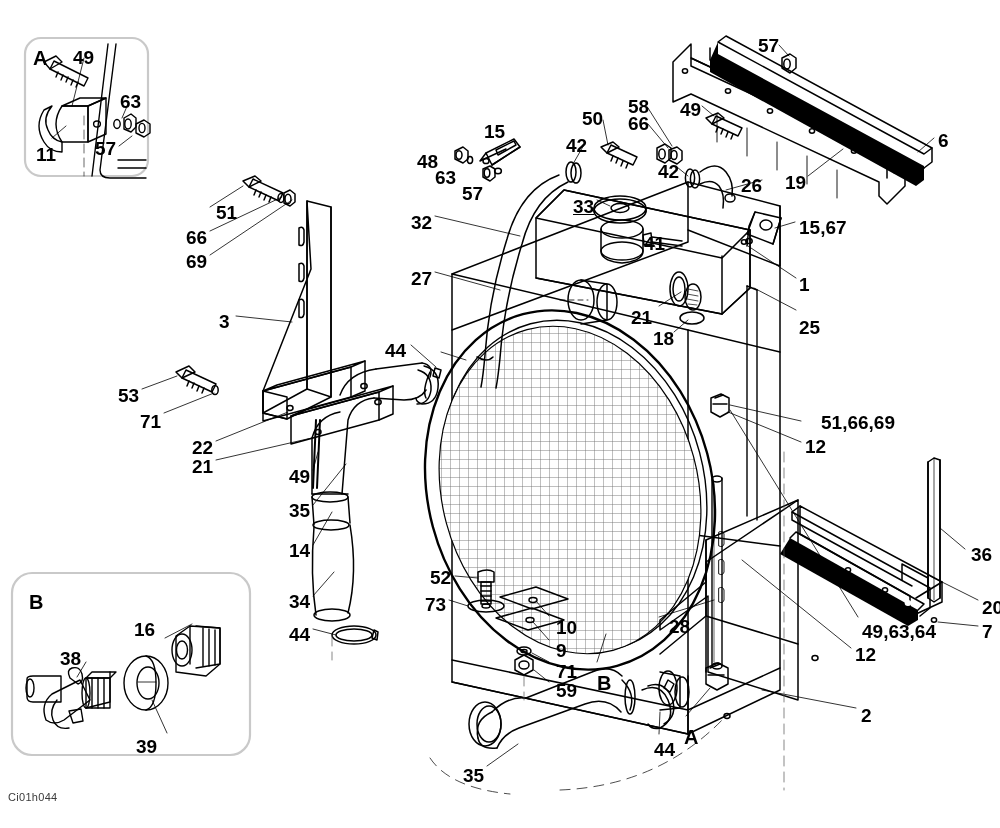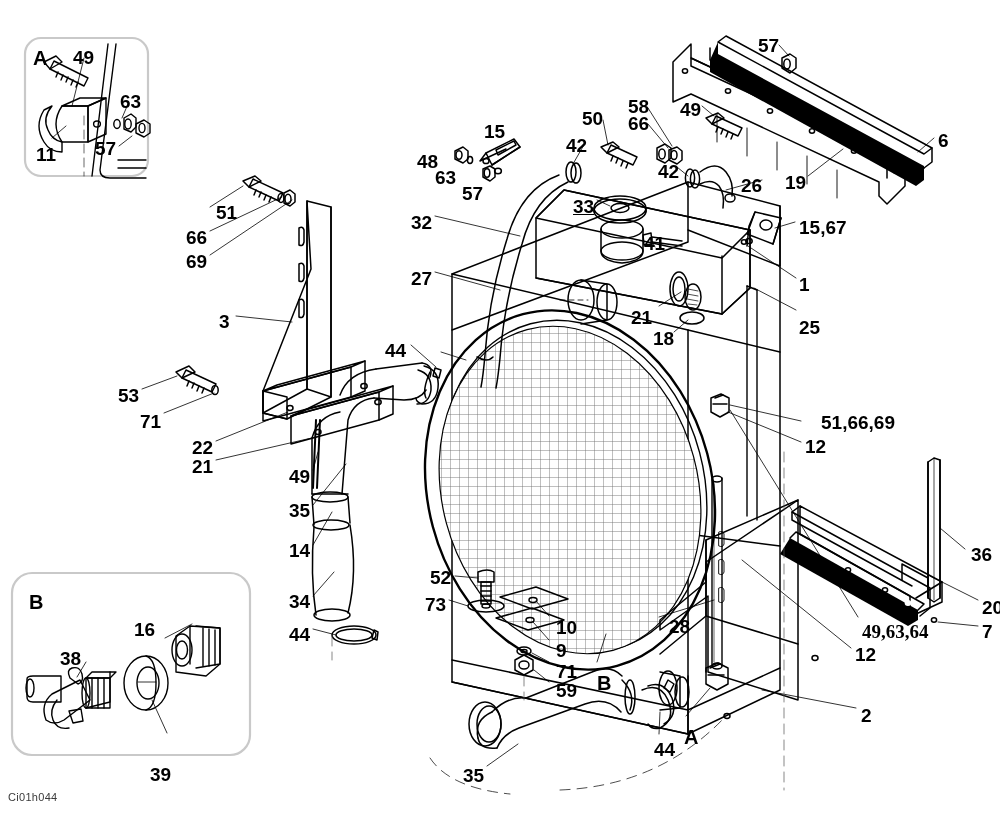--- a/index.html
+++ b/index.html
@@ -504,34 +504,34 @@
       <div class="lbl" style="left: 799px; top: 310px; margin-top: 8px;">25</div>
       <div class="lbl" style="left: 411px; top: 269px;">27</div>
       <div class="lbl" style="left: 631px; top: 308px;">21</div>
       <div class="lbl" style="left: 653px; top: 329px;">18</div>
       <div class="lbl" style="left: 385px; top: 341px;">44</div>
       <div class="lbl" style="left: 805px; top: 413px; margin-left: 16px;">51,66,69</div>
       <div class="lbl" style="left: 805px; top: 437px;">12</div>
       <div class="lbl" style="left: 971px; top: 545px;">36</div>
       <div class="lbl" style="left: 982px; top: 598px;">20</div>
       <div class="lbl" style="left: 982px; top: 622px;">7</div>
-      <div class="lbl" style="left: 862px; top: 622px; font-family: Liberation Serif, serif;">49,63,64</div>
+      <div class="lbl" style="left: 862px; top: 622px;">49,63,64</div>
       <div class="lbl" style="left: 855px; top: 645px;">12</div>
       <div class="lbl" style="left: 861px; top: 706px;">2</div>
       <div class="lbl" style="left: 430px; top: 568px;">52</div>
       <div class="lbl" style="left: 425px; top: 595px;">73</div>
       <div class="lbl" style="left: 556px; top: 618px;">10</div>
       <div class="lbl" style="left: 556px; top: 641px;">9</div>
       <div class="lbl" style="left: 556px; top: 662px;">71</div>
       <div class="lbl" style="left: 556px; top: 681px;">59</div>
       <div class="lbl" style="left: 650px; top: 617px; padding-left: 19px;">28</div>
       <div class="lbl" style="left: 654px; top: 740px;">44</div>
       <div class="lbl" style="left: 463px; top: 766px;">35</div>
       <div class="lbl big" style="left: 29px; top: 592px;">B</div>
       <div class="lbl" style="left: 134px; top: 620px;">16</div>
       <div class="lbl" style="left: 60px; top: 649px;">38</div>
-      <div class="lbl" style="left: 150px; top: 737px; margin-top: 28px;">39</div>
+      <div class="lbl" style="left: 136px; top: 737px;">39</div>
       <div class="lbl big" style="left: 597px; top: 673px;">B</div>
       <div class="lbl big" style="left: 684px; top: 727px;">A</div>
     </div>
 
   <div class="dcode">Ci01h044</div>
 </div>
 
 </body></html>

